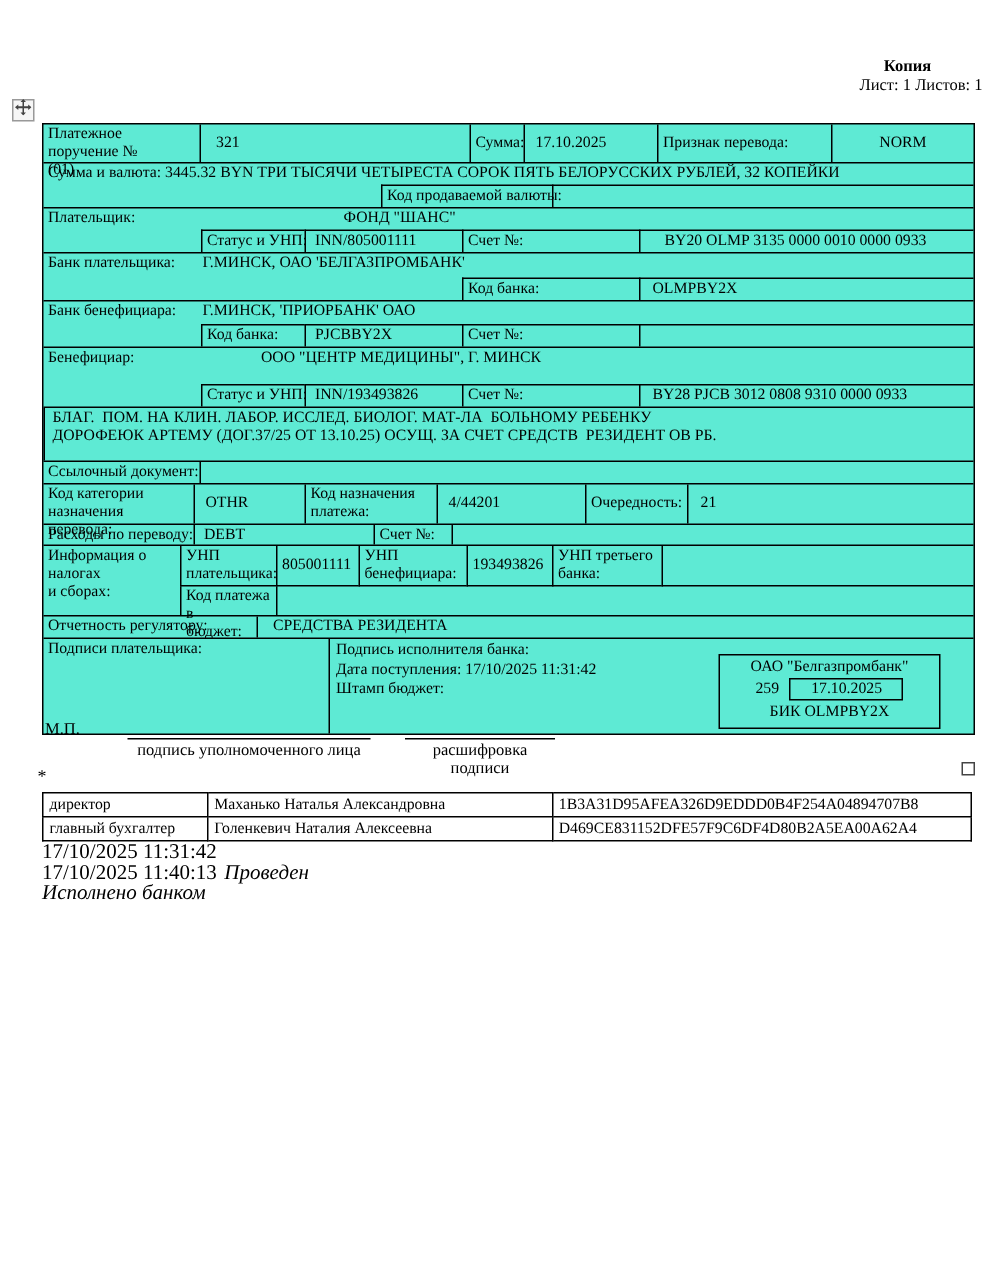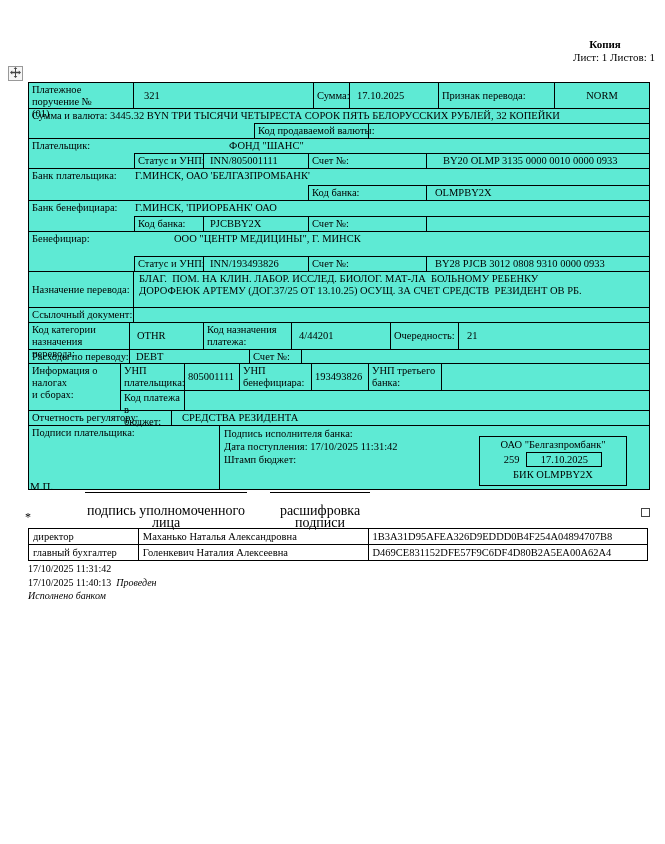--- a/index.html
+++ b/index.html
@@ -21,26 +21,26 @@
   .bb { border-bottom:1px solid #000; }
   .sp { padding:0; }
   .center { justify-content:center; text-align:center; }
   .stamp-box { position:absolute; right:22px; top:10px; width:148px; height:50px;
                border:1px solid #000; text-align:center; padding-top:1px; box-sizing:border-box; }
   .stamp-mid { display:flex; align-items:center; justify-content:center; gap:7px; margin:1px 0; }
   .date-box { border:1px solid #000; width:76px; height:15px; display:flex;
               align-items:center; justify-content:center; box-sizing:border-box; }
   .mp { position:absolute; left:30px; top:480px; font-size:11px; }
   .sigline { position:absolute; top:492px; border-top:1px solid #000; text-align:center;
-             padding-top:12px; font-size:14px; }
+             padding-top:1px; font-size:11px; }
   .star { position:absolute; left:25px; top:511px; font-size:12px; }
   .sq { position:absolute; left:641px; top:508px; width:7px; height:7px; border:1px solid #444; }
   .signers { position:absolute; left:28px; top:528px; width:620px; border-collapse:collapse; }
   .signers td { border:1px solid #000; height:15px; padding:0 4px; font-size:10.5px; white-space:nowrap; overflow:hidden; }
-  .status { position:absolute; left:28px; top:562px; font-size:10px; line-height:13.5px;font-family:Liberation Serif, serif; }
+  .status { position:absolute; left:28px; top:562px; font-size:14px; line-height:13.5px;font-family:Liberation Serif, serif; }
   .it { font-style:italic; }
   .ml4 { margin-left:5px; }
 </style>
 </head>
 <body>
 
 <div class="page">
 
   <div class="hdr">
     <div class="copy">Копия</div>
@@ -122,21 +122,20 @@
 
     <div class="r bb" style="height:16px">
       <div class="c sp" style="width:105px"></div>
       <div class="c bl bt vc nw" style="width:69px">Статус и УНП:</div>
       <div class="c bl bt vc nw" style="width:105px;padding-left:6px">INN/193493826</div>
       <div class="c bl bt vc nw" style="width:118px">Счет №:</div>
       <div class="c bl bt vc nw" style="width:223px;padding-left:8px">BY28 PJCB 3012 0808 9310 0000 0933</div>
     </div>
 
     <div class="r bb" style="height:36px">
-      <div class="c vc nw" style="width:104px;padding-right:0">Назначение перевода:</div>
       <div class="c bl" style="width:516px;padding-left:5px">
         <div class="pre">БЛАГ.  ПОМ. НА КЛИН. ЛАБОР. ИССЛЕД. БИОЛОГ. МАТ-ЛА  БОЛЬНОМУ РЕБЕНКУ</div>
         <div class="pre">ДОРОФЕЮК АРТЕМУ (ДОГ.37/25 ОТ 13.10.25) ОСУЩ. ЗА СЧЕТ СРЕДСТВ  РЕЗИДЕНТ ОВ РБ.</div>
       </div>
     </div>
 
     <div class="r bb" style="height:15px">
       <div class="c nw" style="width:104px">Ссылочный документ:</div>
       <div class="c bl nw" style="width:516px"></div>
     </div>

